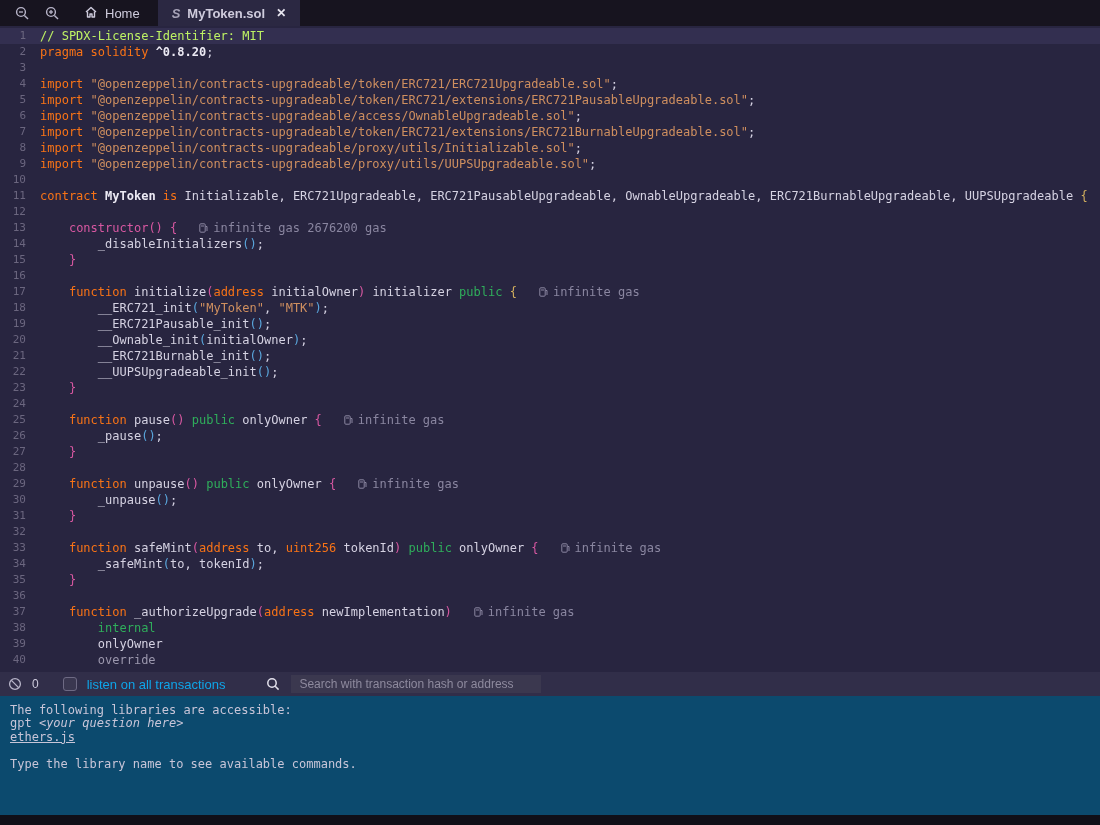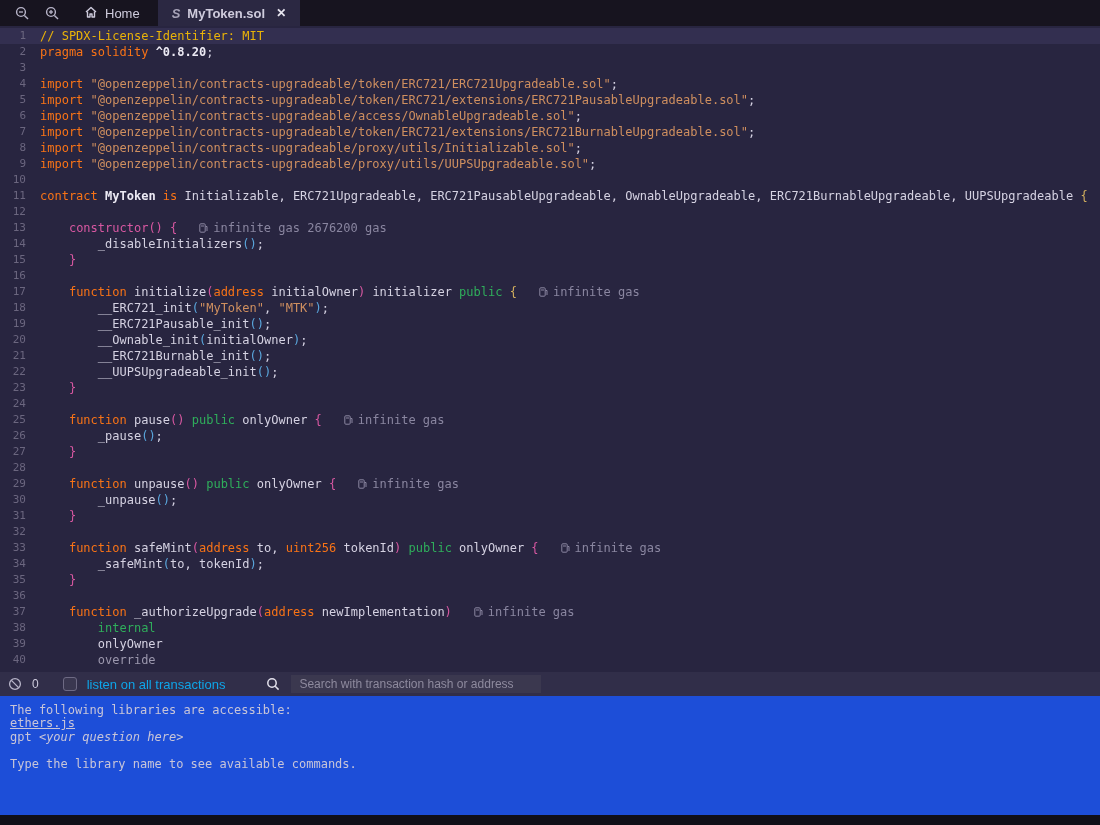--- a/index.html
+++ b/index.html
@@ -22,41 +22,41 @@
             font-family:"DejaVu Sans Mono", monospace; font-size:12px; position:relative; }
   .code-line { height:16px; line-height:16px; white-space:pre; display:flex; align-items:center; }
   .code-line.hl { background:#332f50; }
   .ln { width:26px; flex:0 0 26px; text-align:right; color:#6b667f; font-size:11px;
         padding-right:0; margin-right:14px; user-select:none; }
   .ct { white-space:pre; }
   .tok-n { color:#d5d2e2; }
   .tok-w { color:#eceaf4; font-weight:bold; }
   .tok-k { color:#f97316; }
   .tok-g { color:#2fae5b; }
-  .tok-c { color:#eab308; }
+  .tok-c { color:#bef264; }
   .tok-s { color:#cf8f5f; }
   .tok-p { color:#d958a2; }
   .tok-y { color:#d3b05e; }
   .tok-b { color:#5aa7dd; }
   .tok-m { color:#9b97ad; }
   .gas { color:#8a86a0; font-size:12px; margin-left:22px; display:inline-flex; align-items:center; gap:5px; }
   .gas svg { flex:0 0 auto; }
 
   
   .term-bar { flex:0 0 24px; background:#312e49; display:flex; align-items:center; padding:0 8px; gap:10px; }
   .block-icon { width:14px; height:14px; }
   .tx-count { color:#cfccdd; font-size:12px; margin-right:14px; }
   .chk { width:14px; height:14px; border:1px solid #6e6a84; border-radius:3px; background:#3a3750; cursor:pointer; }
   .listen-label { color:#0ea5e9; font-size:13px; margin-right:30px; cursor:pointer; }
   .search-icon-wrap { width:16px; height:16px; display:flex; align-items:center; justify-content:center; }
   .term-search { width:250px; height:18px; background:#3b384f; border:none; color:#d5d2e2;
                  font-size:12px; padding:0 8px; outline:none; font-family:"Liberation Sans", sans-serif; }
   .term-search::placeholder { color:#8e8a9e; }
 
-  .terminal { flex:1 1 auto; background:#1d4ed8; padding:8px 10px; overflow:hidden;
+  .terminal { flex:1 1 auto; background:#0c4a6e; padding:8px 10px; overflow:hidden;
               font-family:"DejaVu Sans Mono", monospace; font-size:12px; color:#c8c5d8; }
   .term-line { height:13.4px; line-height:13.4px; white-space:pre; }
   .tt-n { color:#c8c5d8; }
   .tt-u { color:#c8c5d8; text-decoration:underline; cursor:pointer; }
   .tt-i { color:#c8c5d8; font-style:italic; }
 
   .bottom-strip { flex:0 0 10px; background:#100f18; }
 </style>
 </head>
 <body>
@@ -181,21 +181,21 @@
         <circle cx="6" cy="6" r="4.2" fill="none" stroke="#e3e1ec" stroke-width="1.5"></circle>
         <line x1="9.2" y1="9.2" x2="12.6" y2="12.6" stroke="#e3e1ec" stroke-width="1.5"></line>
       </svg>
     </span>
     <input class="term-search" type="text" placeholder="Search with transaction hash or address" style="">
   </div>
 
   <div class="terminal">
     <div id="term-lines">
         <div class="term-line"><span class="tt-n">The following libraries are accessible:</span></div>
+        <div class="term-line"><span class="tt-n">gpt </span><span class="tt-i">&lt;your question here&gt;</span></div>
         <div class="term-line"><span class="tt-u">ethers.js</span></div>
-        <div class="term-line"><span class="tt-n">gpt </span><span class="tt-i">&lt;your question here&gt;</span></div>
         <div class="term-line">&nbsp;</div>
         <div class="term-line"><span class="tt-n">Type the library name to see available commands.</span></div>
       </div>
   </div>
 
   <div class="bottom-strip"></div>
 </div>
 
 </body></html>

